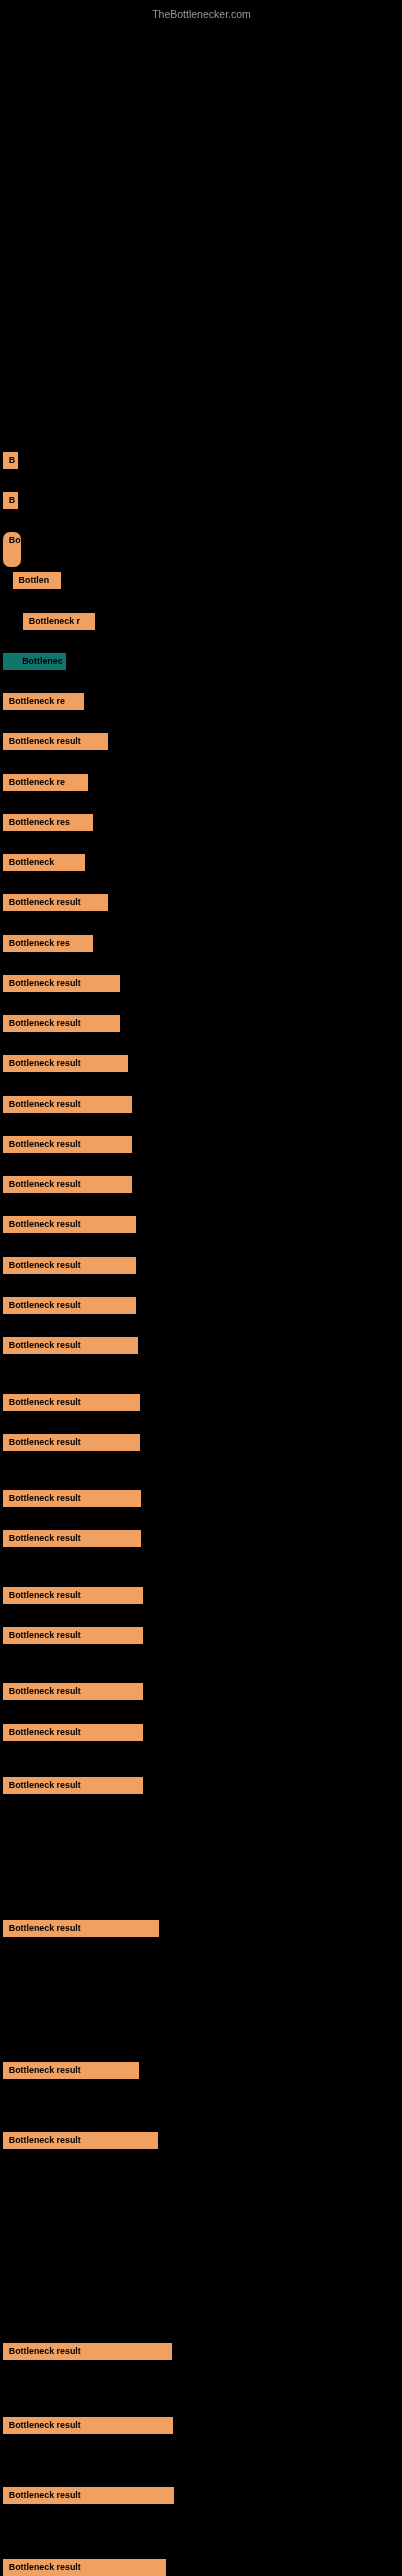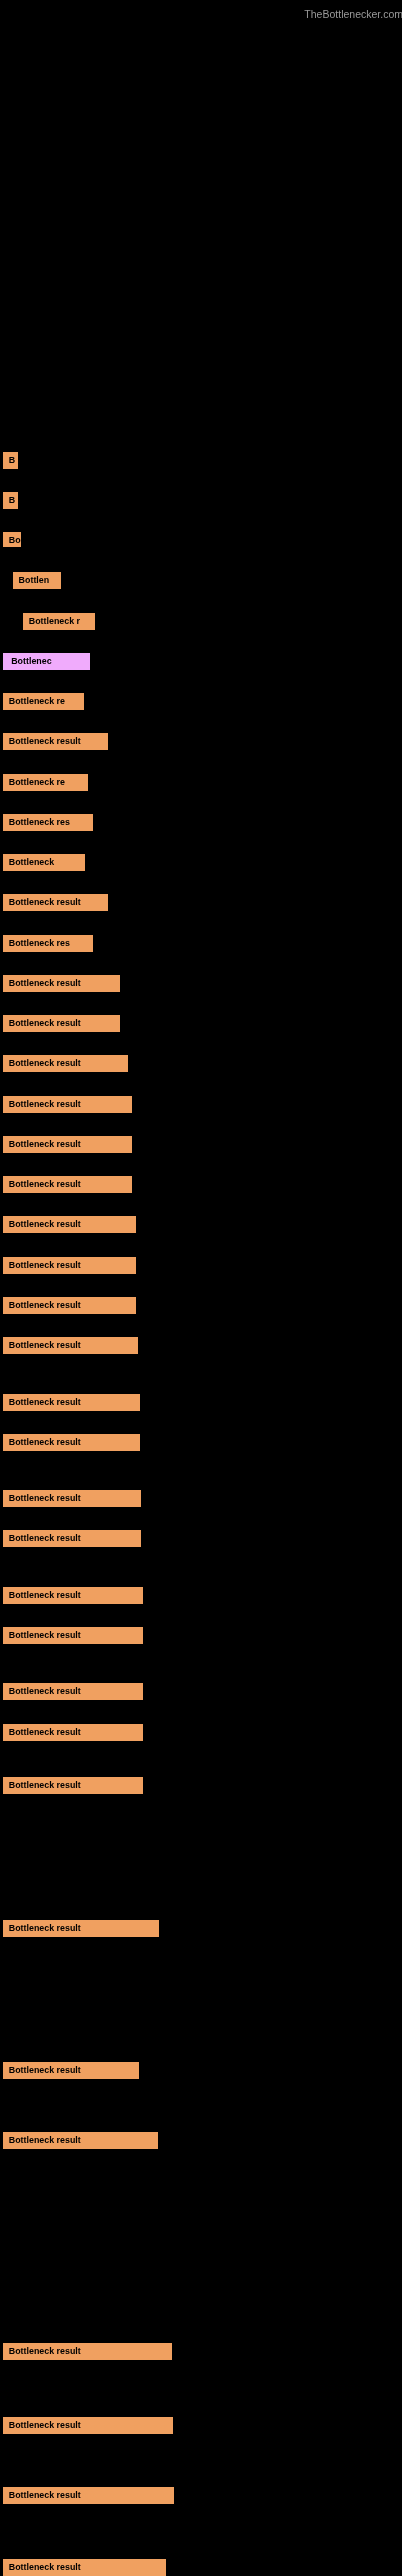--- a/index.html
+++ b/index.html
@@ -11,31 +11,31 @@
       background-color: #000000;
       width: 403px;
       min-height: 2576px;
       font-family: Arial, sans-serif;
       position: relative;
     }
   </style>
 </head>
 <body>
 
-<div style="text-align:right; padding: 6.4px 0 3.2px 0;">
+<div style="text-align:center; padding: 6.4px 0 3.2px 0;">
   <span style="color:#999; font-size:10.5px; font-family: Arial, sans-serif;">TheBottlenecker.com</span>
 </div>
 
 <div id="bars-container" style="position:relative; width:403px; height:2576px;">
 <div style="position: absolute; top: 427px; left: 3.2px; background-color: rgb(240, 160, 96); color: rgb(0, 0, 0); font-size: 8.9px; font-weight: bold; font-family: Arial, sans-serif; padding: 4px 5.6px; width: 14.5px; white-space: nowrap; overflow: hidden; height: 17.7px; line-height: 9.7px;">B</div>
     <div style="position: absolute; top: 467px; left: 3.2px; background-color: rgb(240, 160, 96); color: rgb(0, 0, 0); font-size: 8.9px; font-weight: bold; font-family: Arial, sans-serif; padding: 4px 5.6px; width: 14.5px; white-space: nowrap; overflow: hidden; height: 17.7px; line-height: 9.7px;">B</div>
-    <div style="position: absolute; top: 507px; left: 3.2px; background-color: rgb(240, 160, 96); color: rgb(0, 0, 0); font-size: 8.9px; font-weight: bold; font-family: Arial, sans-serif; padding: 4px 5.6px; width: 17.7px; white-space: nowrap; overflow: hidden; height: 15px; line-height: 9.7px;">Bo</div>
+    <div style="position: absolute; top: 507px; left: 3.2px; background-color: rgb(240, 160, 96); color: rgb(0, 0, 0); font-size: 8.9px; font-weight: bold; font-family: Arial, sans-serif; padding: 4px 5.6px; width: 17.7px; white-space: nowrap; overflow: hidden; height: 35px; line-height: 9.7px; border-radius: 7px;">Bo</div>
     <div style="position: absolute; top: 547px; left: 13px; background-color: rgb(240, 160, 96); color: rgb(0, 0, 0); font-size: 8.9px; font-weight: bold; font-family: Arial, sans-serif; padding: 4px 5.6px; width: 48px; white-space: nowrap; overflow: hidden; height: 17.7px; line-height: 9.7px;">Bottlen</div>
     <div style="position: absolute; top: 588px; left: 3.2px; background-color: rgb(240, 160, 96); color: rgb(0, 0, 0); font-size: 8.9px; font-weight: bold; font-family: Arial, sans-serif; padding: 4px 5.6px; width: 72px; white-space: nowrap; overflow: hidden; height: 17.7px; line-height: 9.7px; margin-left: 20px;">Bottleneck r</div>
-    <div style="position: absolute; top: 628px; left: 3.2px; background-color: #f0abfc; color: rgb(0, 0, 0); font-size: 8.9px; font-weight: bold; font-family: Arial, sans-serif; padding: 4px 8px; width: 87px; white-space: nowrap; overflow: hidden; height: 17.7px; line-height: 9.7px;">Bottlenec</div>
+    <div style="position: absolute; top: 628px; left: 3.2px; background-color: #0f766e; color: rgb(0, 0, 0); font-size: 8.9px; font-weight: bold; font-family: Arial, sans-serif; padding: 4px 19px; width: 63px; white-space: nowrap; overflow: hidden; height: 17.7px; line-height: 9.7px;">Bottlenec</div>
     <div style="position: absolute; top: 668px; left: 3.2px; background-color: rgb(240, 160, 96); color: rgb(0, 0, 0); font-size: 8.9px; font-weight: bold; font-family: Arial, sans-serif; padding: 4px 5.6px; width: 81px; white-space: nowrap; overflow: hidden; height: 17.7px; line-height: 9.7px;">Bottleneck re</div>
     <div style="position: absolute; top: 708px; left: 3.2px; background-color: rgb(240, 160, 96); color: rgb(0, 0, 0); font-size: 8.9px; font-weight: bold; font-family: Arial, sans-serif; padding: 4px 5.6px; width: 105px; white-space: nowrap; overflow: hidden; height: 17.7px; line-height: 9.7px;">Bottleneck result</div>
     <div style="position: absolute; top: 749px; left: 3.2px; background-color: rgb(240, 160, 96); color: rgb(0, 0, 0); font-size: 8.9px; font-weight: bold; font-family: Arial, sans-serif; padding: 4px 5.6px; width: 85px; white-space: nowrap; overflow: hidden; height: 17.7px; line-height: 9.7px;">Bottleneck re</div>
     <div style="position: absolute; top: 789px; left: 3.2px; background-color: rgb(240, 160, 96); color: rgb(0, 0, 0); font-size: 8.9px; font-weight: bold; font-family: Arial, sans-serif; padding: 4px 5.6px; width: 90px; white-space: nowrap; overflow: hidden; height: 17.7px; line-height: 9.7px;">Bottleneck res</div>
     <div style="position: absolute; top: 829px; left: 3.2px; background-color: rgb(240, 160, 96); color: rgb(0, 0, 0); font-size: 8.9px; font-weight: bold; font-family: Arial, sans-serif; padding: 4px 5.6px; width: 82px; white-space: nowrap; overflow: hidden; height: 17.7px; line-height: 9.7px;">Bottleneck</div>
     <div style="position: absolute; top: 869px; left: 3.2px; background-color: rgb(240, 160, 96); color: rgb(0, 0, 0); font-size: 8.9px; font-weight: bold; font-family: Arial, sans-serif; padding: 4px 5.6px; width: 105px; white-space: nowrap; overflow: hidden; height: 17.7px; line-height: 9.7px;">Bottleneck result</div>
     <div style="position: absolute; top: 910px; left: 3.2px; background-color: rgb(240, 160, 96); color: rgb(0, 0, 0); font-size: 8.9px; font-weight: bold; font-family: Arial, sans-serif; padding: 4px 5.6px; width: 90px; white-space: nowrap; overflow: hidden; height: 17.7px; line-height: 9.7px;">Bottleneck res</div>
     <div style="position: absolute; top: 950px; left: 3.2px; background-color: rgb(240, 160, 96); color: rgb(0, 0, 0); font-size: 8.9px; font-weight: bold; font-family: Arial, sans-serif; padding: 4px 5.6px; width: 117px; white-space: nowrap; overflow: hidden; height: 17.7px; line-height: 9.7px;">Bottleneck result</div>
     <div style="position: absolute; top: 990px; left: 3.2px; background-color: rgb(240, 160, 96); color: rgb(0, 0, 0); font-size: 8.9px; font-weight: bold; font-family: Arial, sans-serif; padding: 4px 5.6px; width: 117px; white-space: nowrap; overflow: hidden; height: 17.7px; line-height: 9.7px;">Bottleneck result</div>
     <div style="position: absolute; top: 1030px; left: 3.2px; background-color: rgb(240, 160, 96); color: rgb(0, 0, 0); font-size: 8.9px; font-weight: bold; font-family: Arial, sans-serif; padding: 4px 5.6px; width: 125px; white-space: nowrap; overflow: hidden; height: 17.7px; line-height: 9.7px;">Bottleneck result</div>

